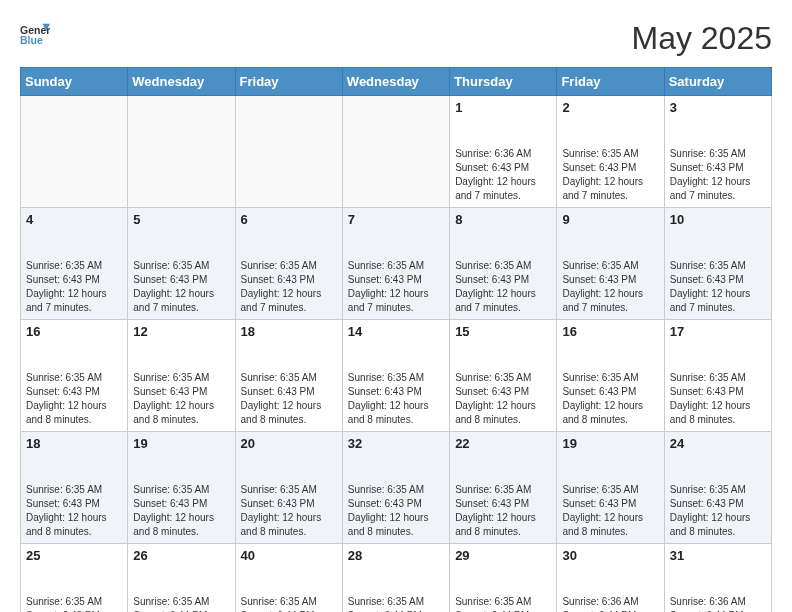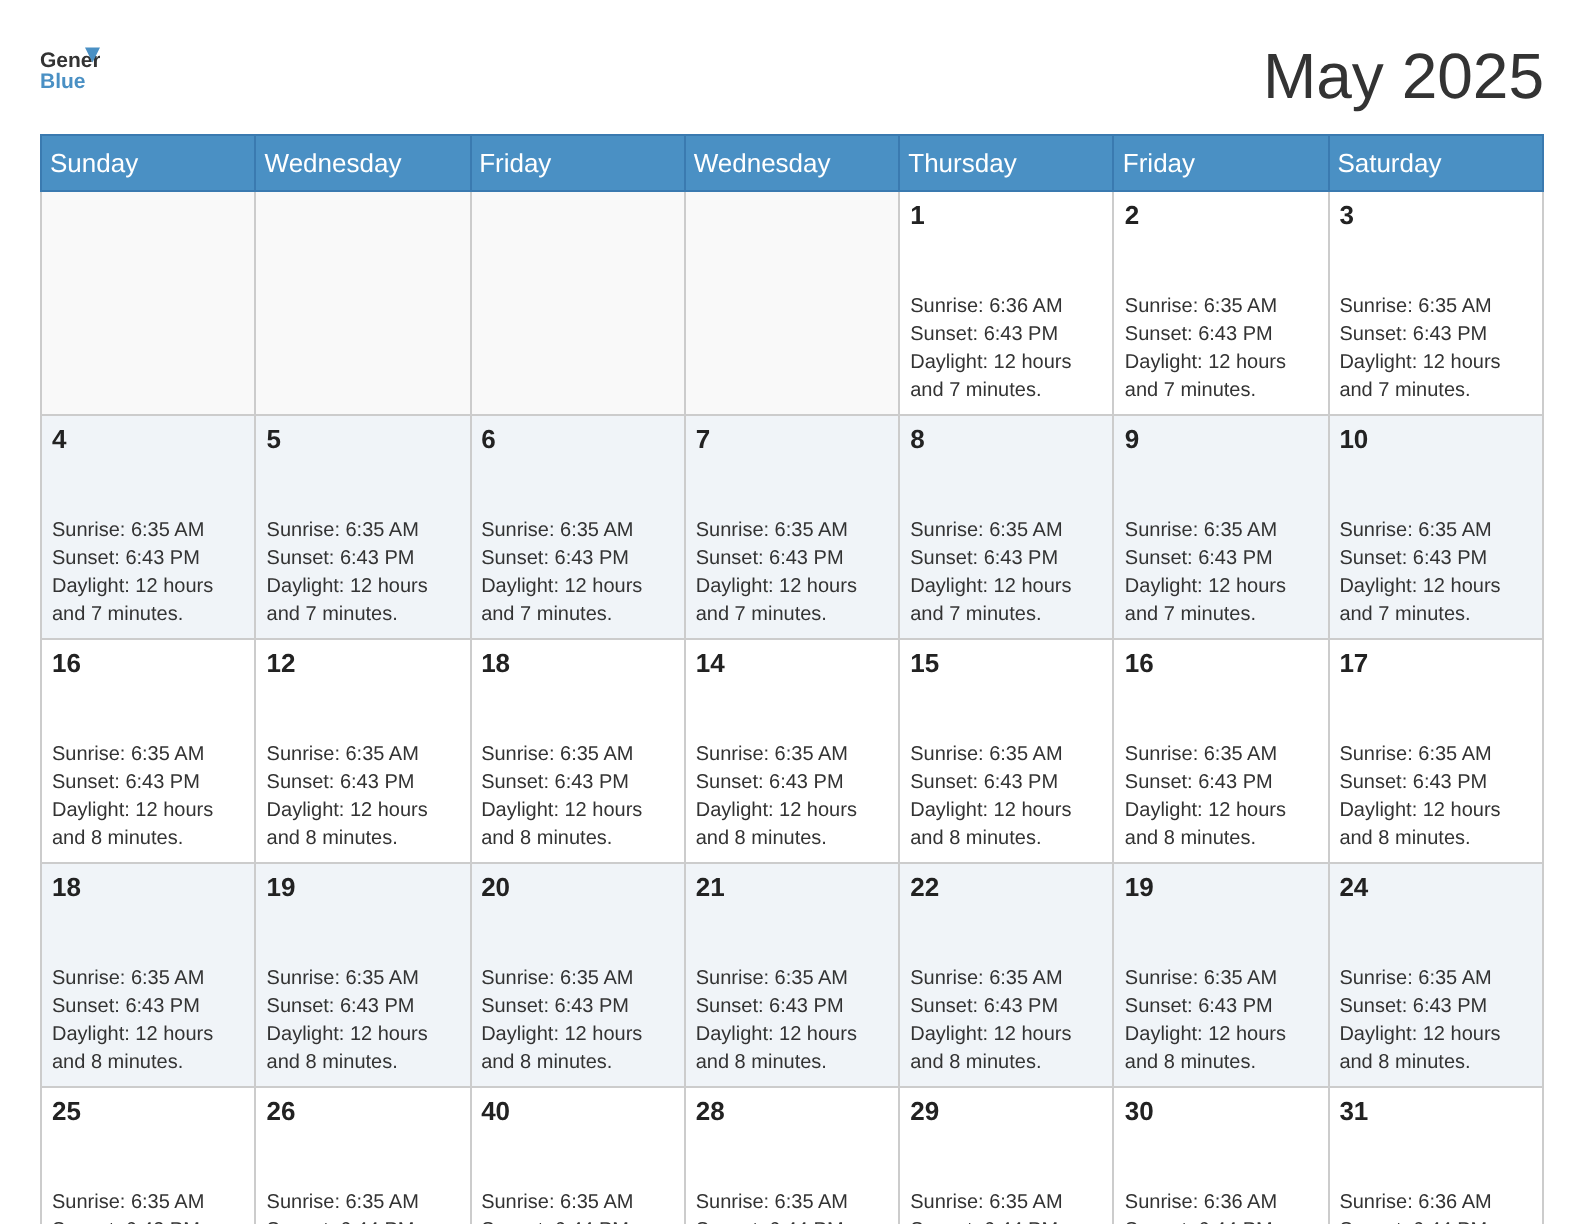--- a/index.html
+++ b/index.html
@@ -39,21 +39,21 @@
     }
     table {
       width: 100%;
       border-collapse: collapse;
       table-layout: fixed;
     }
     th {
       background-color: #4a90c4;
       color: #fff;
       font-size: 13px;
-      font-weight: normal;
+      font-weight: bold;
       padding: 6px 4px;
       text-align: left;
       border: 1px solid #3a7ab0;
     }
     td {
       border: 1px solid #ccc;
       vertical-align: top;
       padding: 4px 5px;
       font-size: 10.5px;
       color: #333;
@@ -234,21 +234,21 @@
 Sunset: 6:43 PM
 Daylight: 12 hours and 8 minutes.</div>
         </td>
         <td>
           <div class="day-num">20</div>
           <div class="cell-info" style="white-space: pre-line;">Sunrise: 6:35 AM
 Sunset: 6:43 PM
 Daylight: 12 hours and 8 minutes.</div>
         </td>
         <td>
-          <div class="day-num">21</div>
+          <div class="day-num">32</div>
           <div class="cell-info" style="white-space: pre-line;">Sunrise: 6:35 AM
 Sunset: 6:43 PM
 Daylight: 12 hours and 8 minutes.</div>
         </td>
         <td>
           <div class="day-num">22</div>
           <div class="cell-info" style="white-space: pre-line;">Sunrise: 6:35 AM
 Sunset: 6:43 PM
 Daylight: 12 hours and 8 minutes.</div>
         </td>

